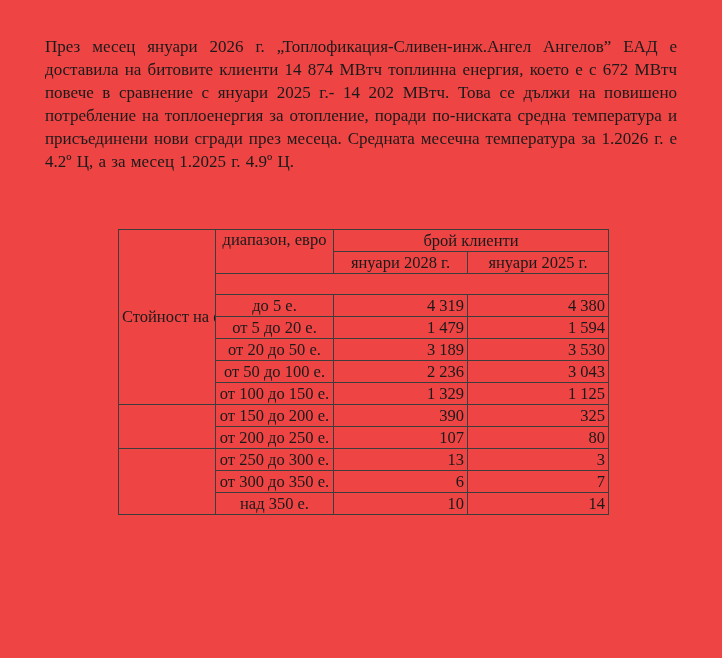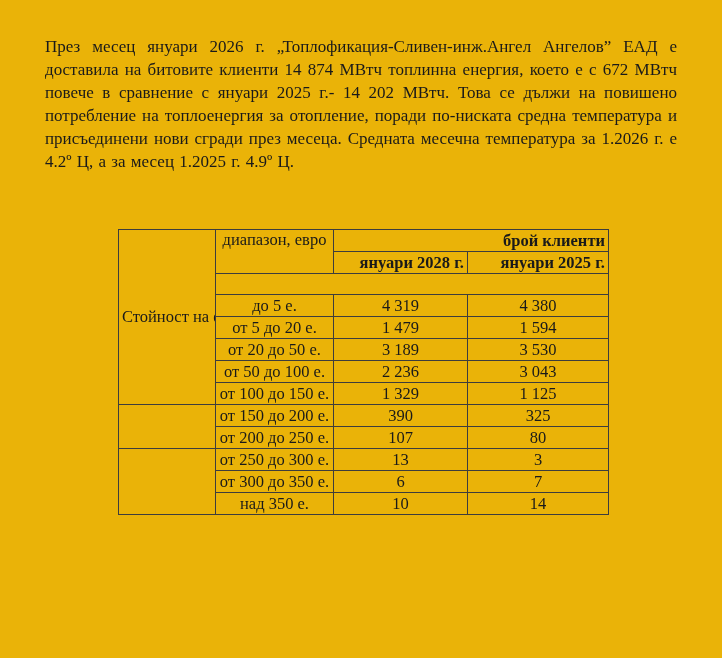--- a/index.html
+++ b/index.html
@@ -4,21 +4,21 @@
 <style>
   html, body {
     margin: 0;
     padding: 0;
     background: #ffffff;
   }
   .page {
     position: relative;
     width: 722px;
     height: 658px;
-    background: #eab308;
+    background: #ef4444;
     overflow: hidden;
     font-family: "Liberation Serif", serif;
     color: #1a1a1a;
   }
   .content {
     padding: 35px 45px 0 45px;
   }
   .para {
     font-size: 17px;
     line-height: 23px;
@@ -42,34 +42,33 @@
     white-space: nowrap;
   }
   td.grp {
     text-align: center;
     vertical-align: middle;
     white-space: normal;
     line-height: 24px;
     padding: 0 6px;
   }
   td.hdr {
-    text-align: right;
+    text-align: center;
     vertical-align: middle;
-    font-weight: bold;
   }
   td.hdr-range {
     text-align: center;
     vertical-align: top;
     padding-top: 2px;
   }
   td.range {
     text-align: center;
   }
   td.num {
-    text-align: center;
+    text-align: right;
     padding-right: 4px;
   }
   tr.spacer td {
     height: 20px;
   }
   .col-label { width: 97px; }
   .col-range { width: 118px; }
   .col-2026  { width: 134px; }
   .col-2025  { width: 141px; }
 </style>

